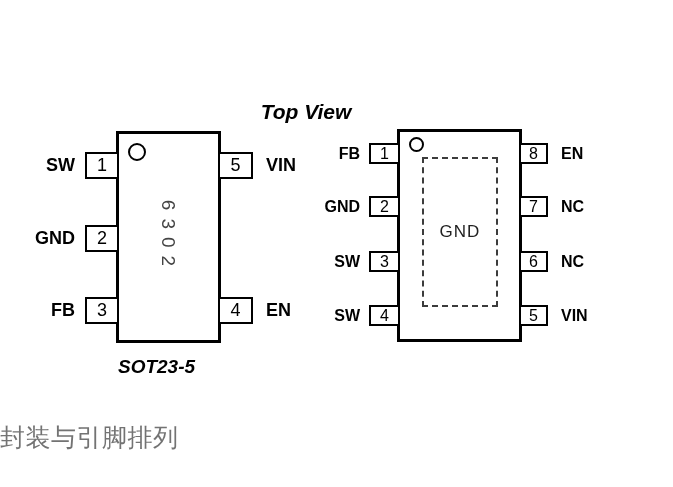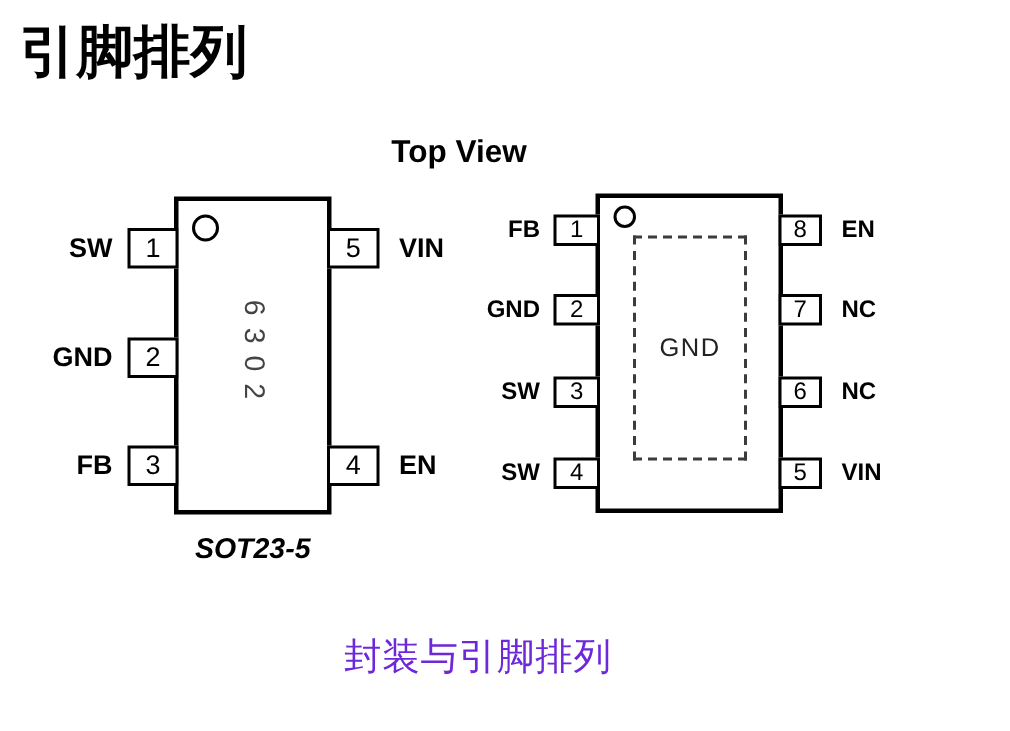--- a/index.html
+++ b/index.html
@@ -23,26 +23,27 @@
     font-size: 38px;
     font-weight: 900;
     color: #000000;
     line-height: 42px;
     letter-spacing: 0px;
     white-space: nowrap;
   }
   .top-view {
     position: absolute;
     left: 226px;
-    top: 90px;
+    top: 100px;
     width: 160px;
     text-align: center;
     font-size: 21px;
     font-weight: bold;
     color: #000000;
+    font-style: italic;
   }
 
   .pkg-body {
     position: absolute;
     border: 3px solid #000000;
     background: #ffffff;
     box-sizing: border-box;
   }
   .body-sot  { left: 116px; top: 131px; width: 105px; height: 212px; }
   .body-esop { left: 397px; top: 129px; width: 125px; height: 213px; }
@@ -118,41 +119,40 @@
 
   .pkg-name {
     position: absolute;
     top: 356px;
     font-size: 19px;
     font-weight: bold;
     font-style: italic;
     text-align: center;
     color: #000000;
   }
-  .name-sot  { left: 116px; width: 105px; text-align: center; }
+  .name-sot  { left: 104px; width: 105px; text-align: center; }
   .name-esop { left: 397px; width: 125px; }
 
   .fig-caption {
     position: absolute;
     left: 0px;
     top: 421px;
     width: 637px;
-    text-align: center;
+    text-align: left;
     font-size: 25px;
     font-weight: 500;
-    color: #6d28d9;
+    color: #737373;
     letter-spacing: 0.5px;
   }
 </style>
 </head>
 <body>
 
 <div class="stage">
 
-  <div class="section-title">引脚排列</div>
 
   <div class="top-view">Top View</div>
 
   <div class="pkg-body body-sot"></div>
   <div class="pin1-circle circle-sot"></div>
   <div class="marking-wrap">
     <span class="marking">6302</span>
   </div>
 
   <div class="pin-label sot l-sot" style="top:152px">SW</div>

